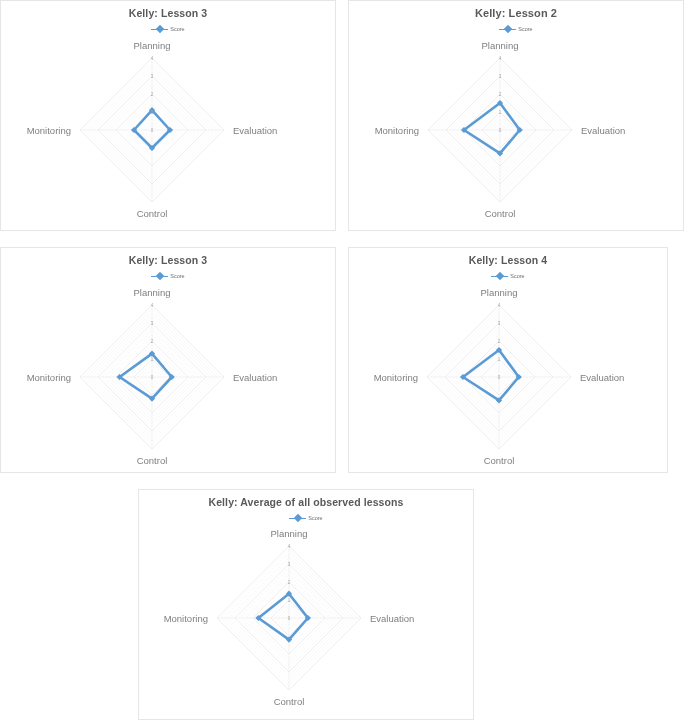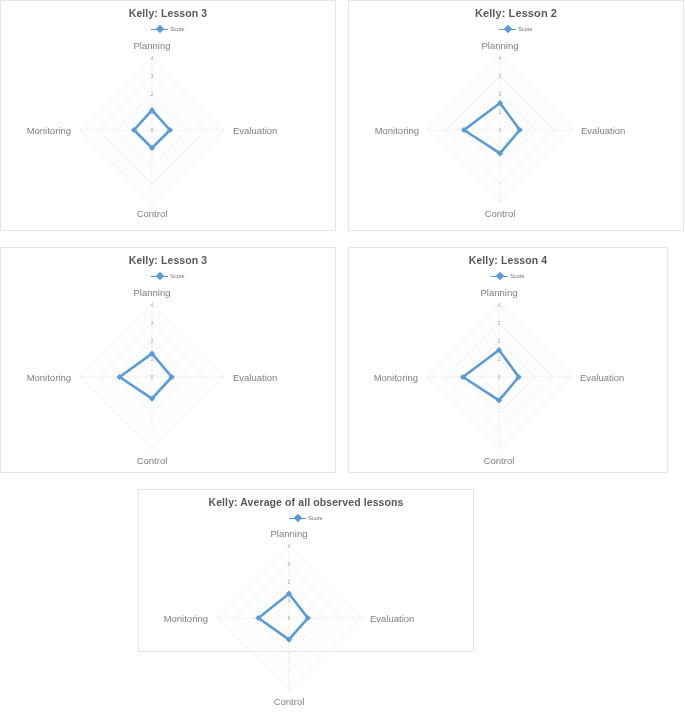--- a/index.html
+++ b/index.html
@@ -299,21 +299,21 @@
       <div class="tick-label" style="left: 150px; top: 129px; font-size: 4.5px; color: rgb(166, 166, 166);">0</div>
       <div class="tick-label" style="left: 150px; top: 111px; font-size: 4.5px; color: rgb(166, 166, 166);">1</div>
       <div class="tick-label" style="left: 150px; top: 93px; font-size: 4.5px; color: rgb(166, 166, 166);">2</div>
       <div class="tick-label" style="left: 150px; top: 75px; font-size: 4.5px; color: rgb(166, 166, 166);">3</div>
       <div class="tick-label" style="left: 150px; top: 57px; font-size: 4.5px; color: rgb(166, 166, 166);">4</div>
       <div class="axis-label top" style="left: 150px; top: 39px; font-size: 9.5px; color: rgb(127, 127, 127);">Planning</div>
       <div class="axis-label right" style="left: 231px; top: 129px; font-size: 9.5px; color: rgb(127, 127, 127);">Evaluation</div>
       <div class="axis-label bottom" style="left: 150px; top: 207px; font-size: 9.5px; color: rgb(127, 127, 127);">Control</div>
       <div class="axis-label left" style="left: 69px; top: 129px; font-size: 9.5px; color: rgb(127, 127, 127);">Monitoring</div>
     </div>
-    <div class="chart-panel" style="left: 138px; top: 489px; width: 336px; height: 163px; border-color: rgb(230, 230, 230);">
+    <div class="chart-panel" style="left: 138px; top: 489px; width: 336px; height: 231px; border-color: rgb(230, 230, 230);">
       <div class="chart-title" style="top: 6px; font-size: 10.5px; color: rgb(89, 89, 89);">Kelly: Average of all observed lessons</div>
       <div class="chart-legend" style="top: 24px;">
         <span class="legend-swatch"></span>
         <span class="legend-label">Score</span>
       </div>
       <svg class="radar-svg" width="336" height="231">
         <g>
           <polygon points="150.00,124.40 153.60,128.00 150.00,131.60 146.40,128.00" fill="none" stroke="#e8e8e8" stroke-width="0.5" opacity="0.55"></polygon>
           <polygon points="150.00,120.80 157.20,128.00 150.00,135.20 142.80,128.00" fill="none" stroke="#e8e8e8" stroke-width="0.5" opacity="0.55"></polygon>
           <polygon points="150.00,117.20 160.80,128.00 150.00,138.80 139.20,128.00" fill="none" stroke="#e8e8e8" stroke-width="0.5" opacity="0.55"></polygon>

